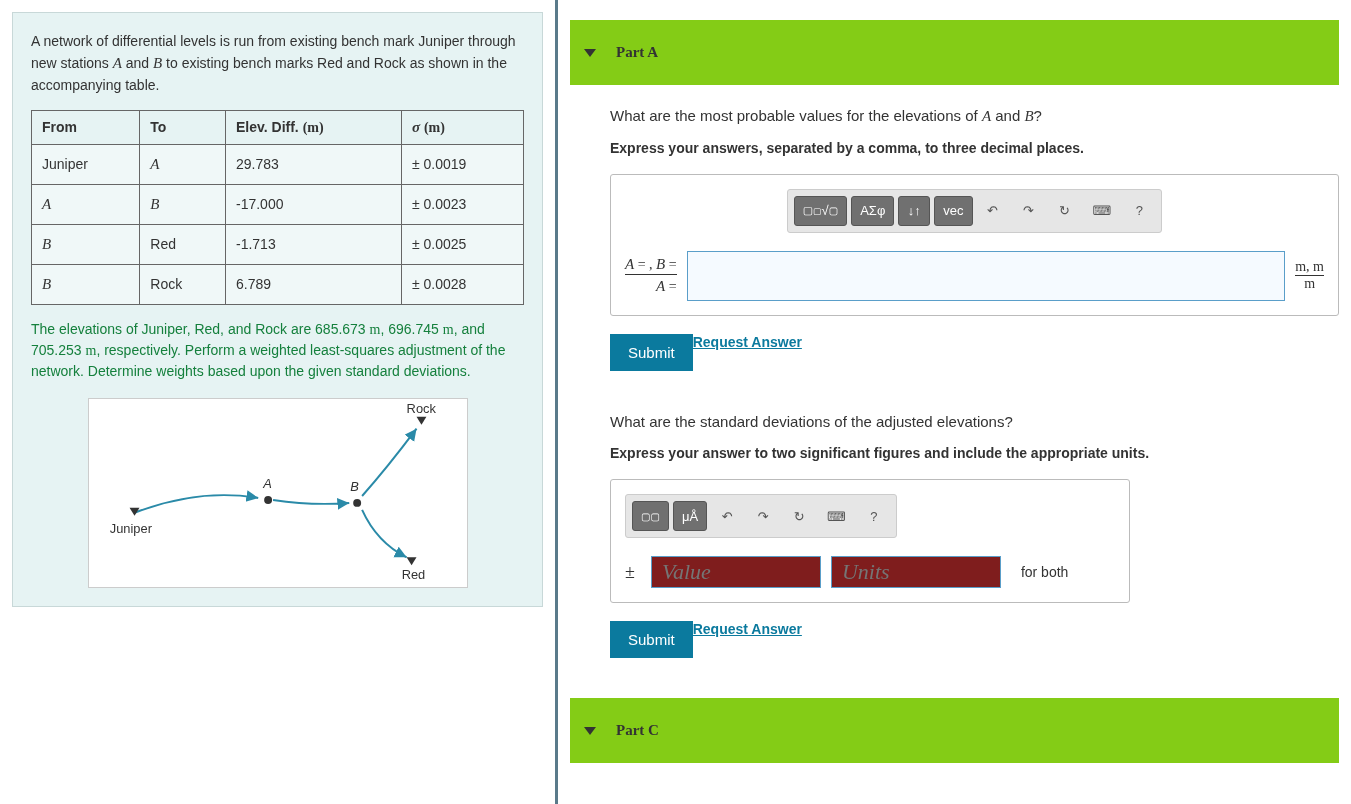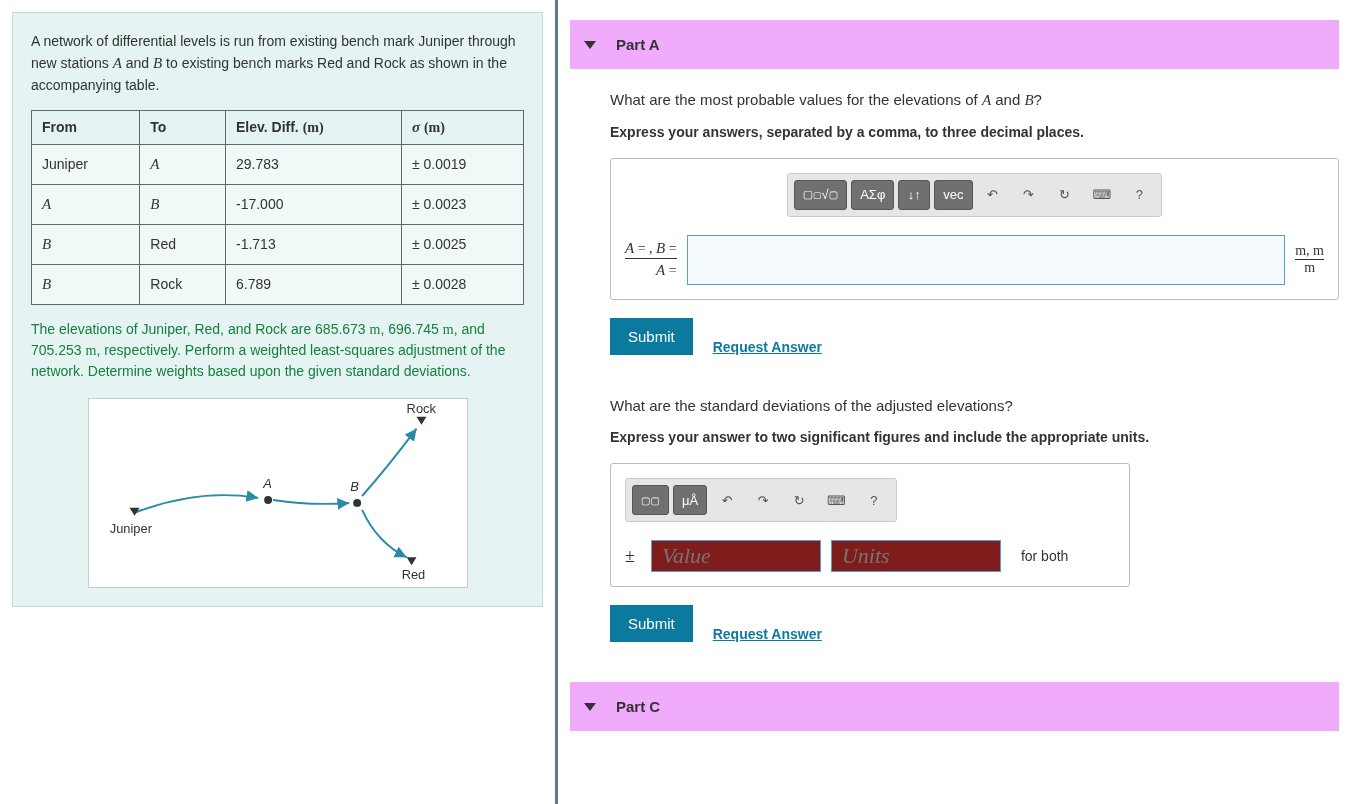--- a/index.html
+++ b/index.html
@@ -13,36 +13,36 @@
 table { border-collapse: collapse; width: 100%; background: #fff; margin-bottom: 14px; }
 th, td { border: 1px solid #666; padding: 8px 10px; text-align: left; font-size: 14px; }
 th { font-weight: bold; background: #e6f3f3; }
 td { background: #f0f8f8; height: 40px; vertical-align: middle; }
 .problem-text2 { color: #15803d; line-height: 1.5; margin-bottom: 16px; }
 .diagram { background: #fff; border: 1px solid #ccc; margin: 0 auto; width: 380px; height: 190px; position: relative; }
 .diagram svg { width: 100%; height: 100%; }
 .diagram-label { font-family: Arial; font-size: 13px; fill: #333; }
 
 .right-panel { flex: 1; border-left: 3px solid #5a7a8a; padding: 0 12px; }
-.part-header { background: #f0abfc; padding: 16px 14px; margin-top: 20px; display: flex; align-items: center; }
+.part-header { background: #84cc16; padding: 24px 14px; margin-top: 20px; display: flex; align-items: center; font-family: Liberation Serif, serif; }
 .part-header .tri { display: inline-block; width: 0; height: 0; border-left: 6px solid transparent; border-right: 6px solid transparent; border-top: 8px solid #333; margin-right: 20px; }
 .part-title { font-weight: bold; font-size: 15px; }
 .part-body { padding: 20px 0 20px 40px; }
 .question { font-size: 15px; line-height: 1.5; margin-bottom: 12px; }
 .instruction { font-weight: bold; font-size: 14px; margin-bottom: 18px; }
 .answer-zone { border: 1px solid #bbb; border-radius: 3px; padding: 14px; position: relative; margin-bottom: 18px; }
 .toolbar { background: #e6e6e6; border: 1px solid #ccc; border-radius: 3px; padding: 6px; display: inline-flex; gap: 4px; align-items: center; margin-bottom: 18px; }
 .tb-btn { background: #707070; color: #fff; border: 1px solid #555; border-radius: 3px; padding: 4px 8px; font-size: 13px; cursor: pointer; display: inline-flex; align-items: center; justify-content: center; min-width: 32px; height: 30px; }
 .tb-btn.light { background: transparent; color: #555; border: none; }
 .input-row { display: flex; align-items: center; gap: 10px; }
 .prefix-label { font-family: 'Times New Roman', serif; font-size: 14px; text-align: right; line-height: 1.3; }
 .answer-input { border: 1px solid #5a9ec9; background: #f5faff; height: 50px; flex: 1; padding: 4px 8px; font-size: 14px; }
 .value-input { border: 1px solid #5a9ec9; background: #7f1d1d; height: 32px; width: 170px; padding: 4px 10px; font-size: 22px; font-style: italic; color: #999; font-family: 'Times New Roman', serif; }
 .suffix-label { font-family: 'Times New Roman', serif; font-size: 14px; }
-.btn-row { display: flex; align-items: flex-end; gap: 20px; }
+.btn-row { display: flex; align-items: flex-start; }
 .submit-btn { background: #0b7a9e; color: #fff; border: none; padding: 10px 18px; font-size: 15px; cursor: pointer; }
 .request-link { color: #0b7a9e; text-decoration: underline; font-weight: bold; font-size: 14px; cursor: pointer; }
 .toolbar2 { background: #e6e6e6; border: 1px solid #ccc; border-radius: 3px; padding: 6px; display: inline-flex; gap: 4px; align-items: center; margin-bottom: 18px; }
 .plus-minus { font-size: 18px; margin-right: 6px; font-family: 'Times New Roman', serif;}
 </style>
 </head>
 <body>
 
 <div class="container">
 

